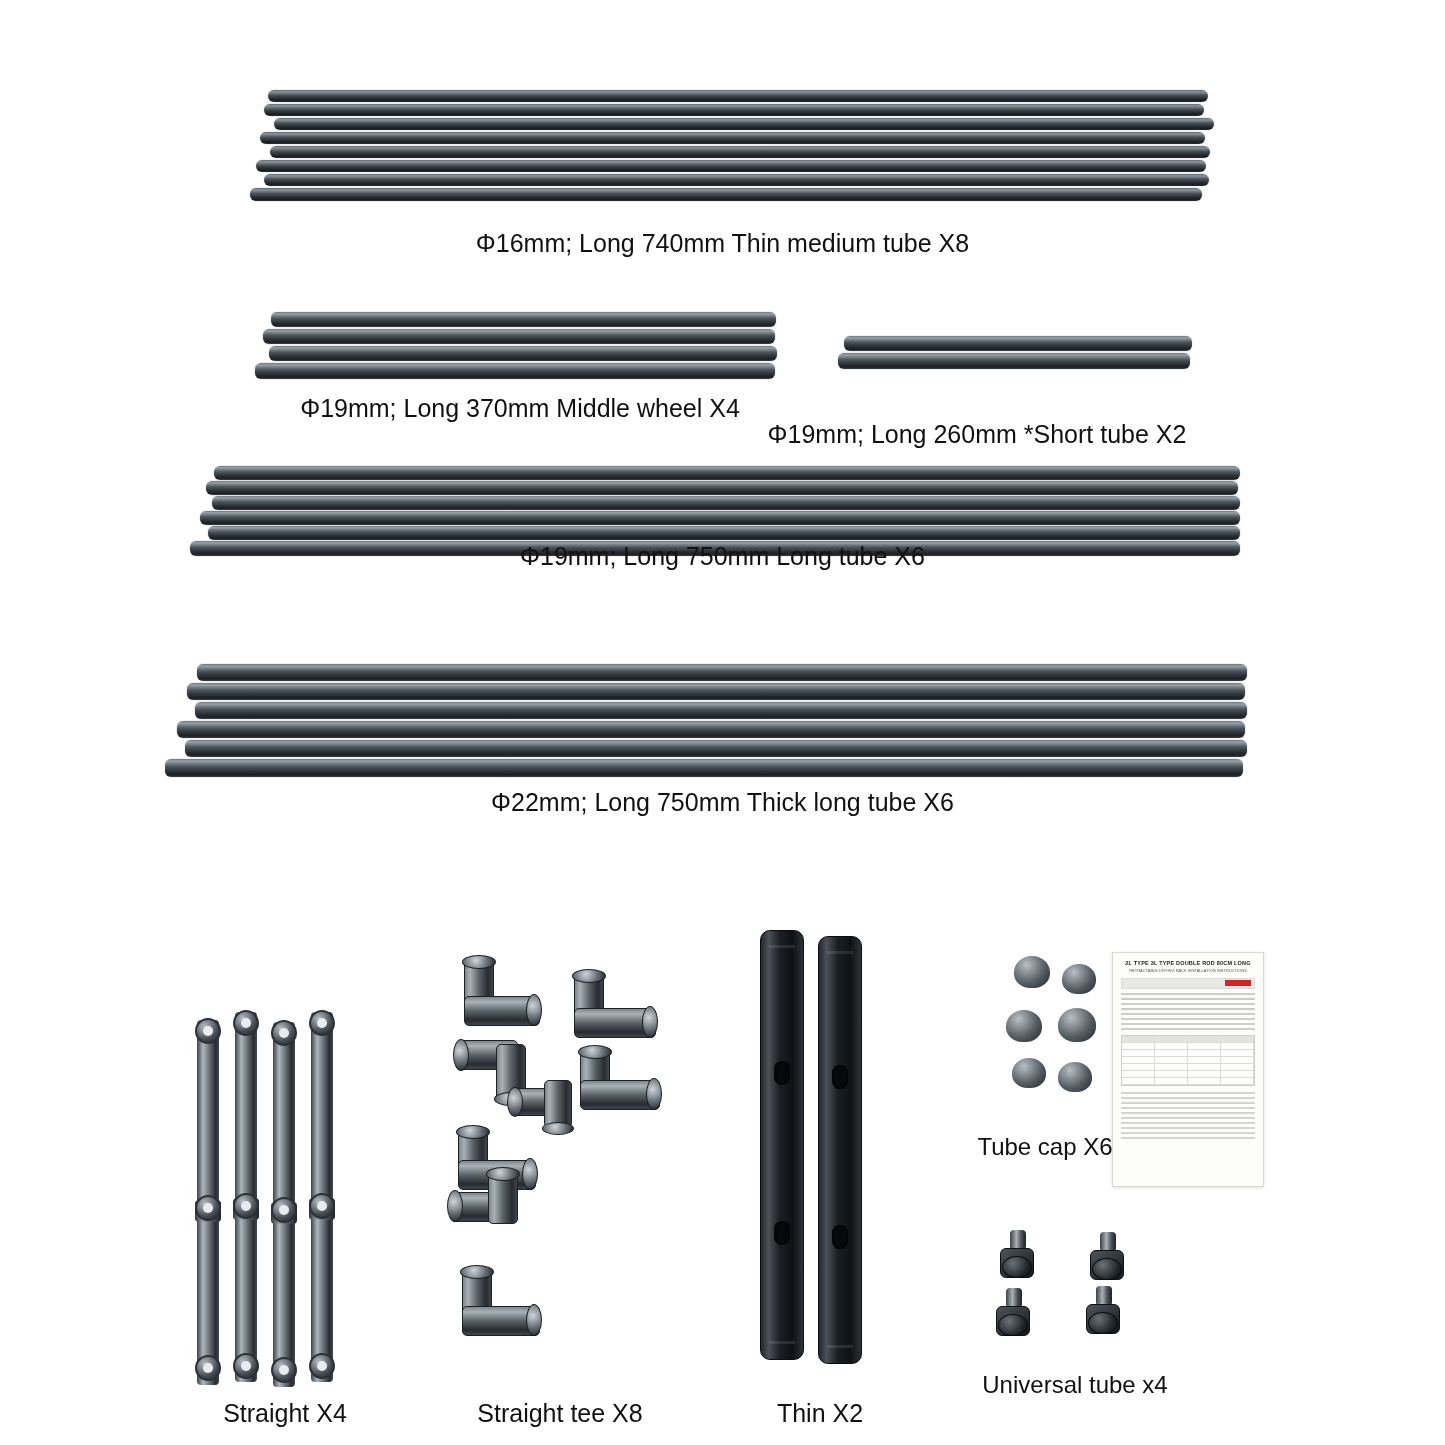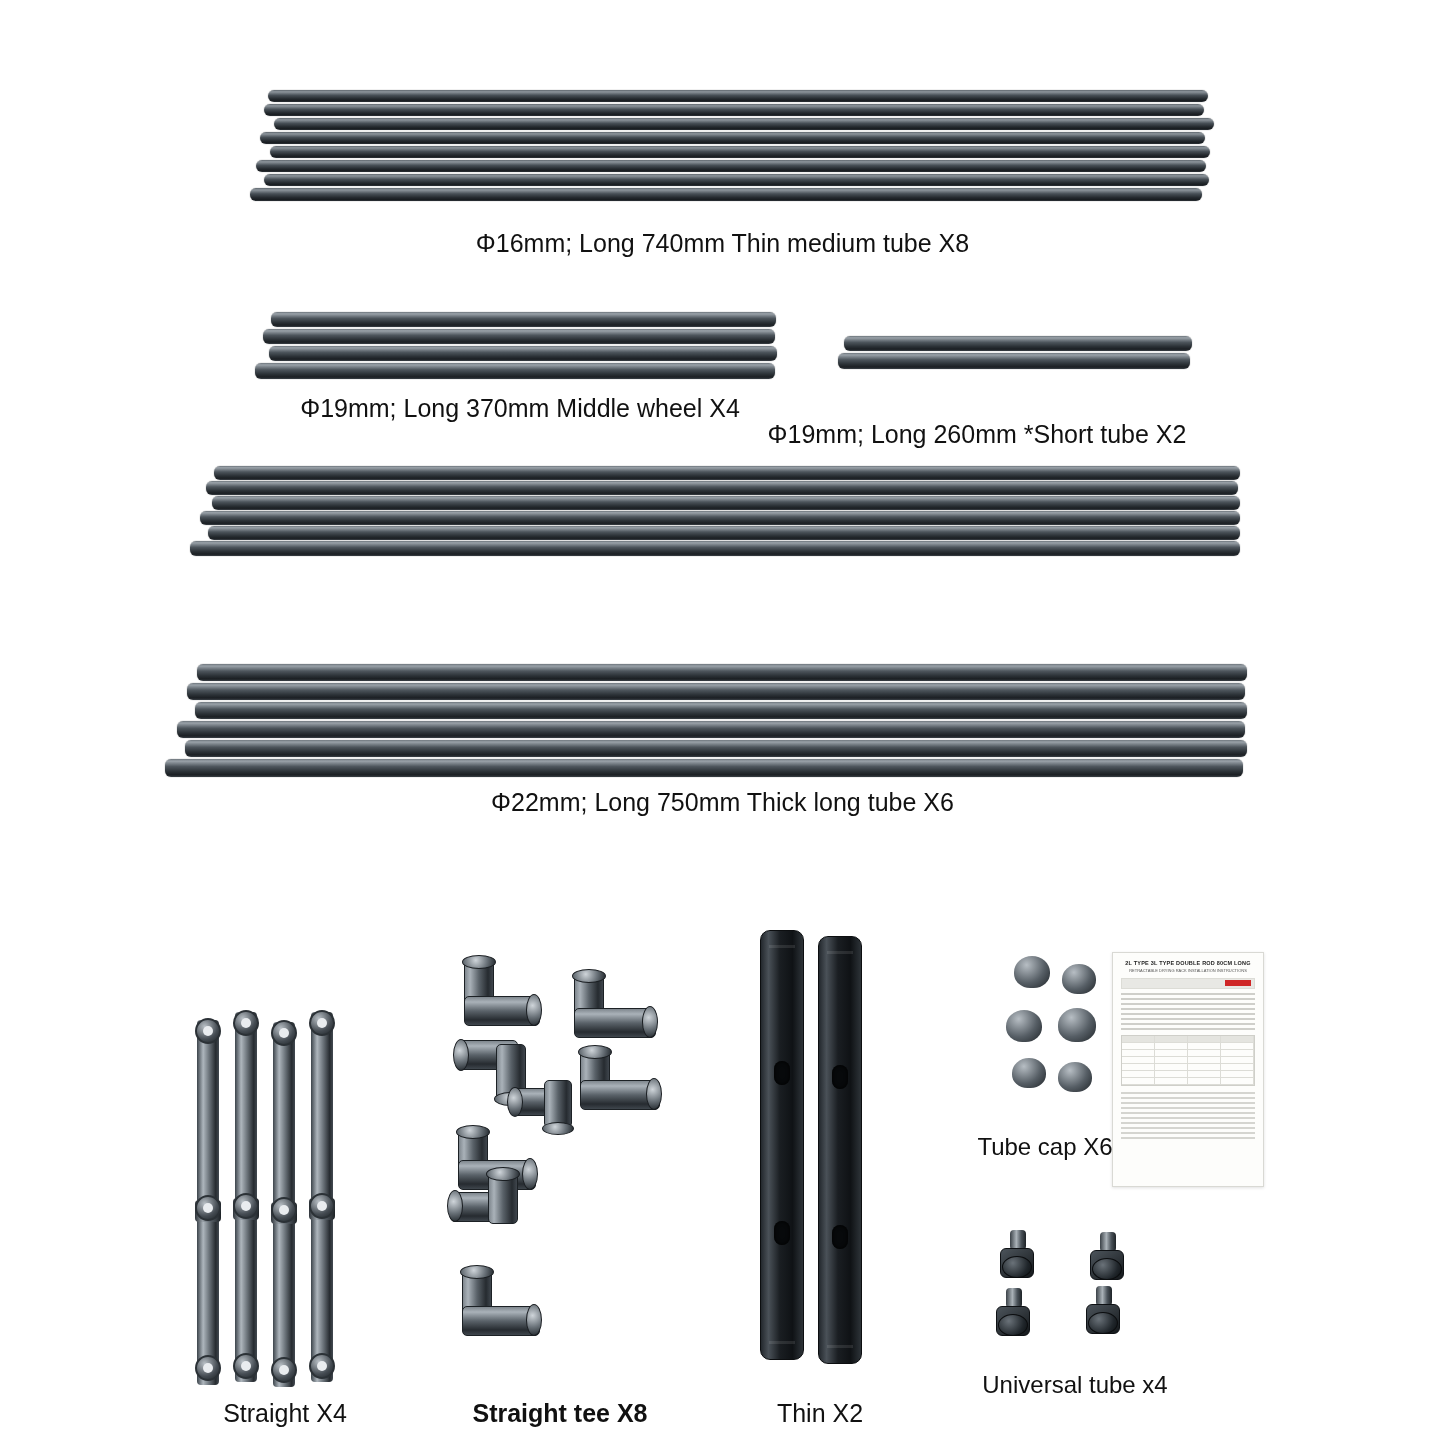--- a/index.html
+++ b/index.html
@@ -291,20 +291,21 @@
   <div class="caption" style="left:717px; top:393px; width:520px;margin-top:26px;">Φ19mm; Long 260mm *Short tube X2</div>
 
   <div class="bundle" style="left:190px; top:466px; width:1060px; height:90px;">
     <div class="tube" style="left:24px; top:0px;  width:1026px; height:14px;"></div>
     <div class="tube" style="left:16px; top:15px; width:1032px; height:14px;"></div>
     <div class="tube" style="left:22px; top:30px; width:1028px; height:14px;"></div>
     <div class="tube" style="left:10px; top:45px; width:1040px; height:14px;"></div>
     <div class="tube" style="left:18px; top:60px; width:1032px; height:14px;"></div>
     <div class="tube" style="left:0px;  top:75px; width:1050px; height:15px;"></div>
   </div>
+  <div class="caption" style="left:0px; top:540px; width:1445px; top:541px;">Φ19mm; Long 750mm Long tube X6</div>
 
   <div class="bundle" style="left:165px; top:664px; width:1100px; height:116px;">
     <div class="tube" style="left:32px; top:0px;  width:1050px; height:17px;"></div>
     <div class="tube" style="left:22px; top:19px; width:1058px; height:17px;"></div>
     <div class="tube" style="left:30px; top:38px; width:1052px; height:17px;"></div>
     <div class="tube" style="left:12px; top:57px; width:1068px; height:17px;"></div>
     <div class="tube" style="left:20px; top:76px; width:1062px; height:17px;"></div>
     <div class="tube" style="left:0px;  top:95px; width:1078px; height:18px;"></div>
   </div>
   <div class="caption" style="left:0px; top:787px; width:1445px;">Φ22mm; Long 750mm Thick long tube X6</div>
@@ -396,21 +397,21 @@
       <div class="mouth" style="left:70px; top:34px; width:16px; height:32px;"></div>
     </div>
 
     <div class="tee" style="left:60px; top:116px; width:95px; height:66px;">
       <div class="arm" style="left:0px; top:12px; width:58px; height:28px;"></div>
       <div class="arm v" style="left:34px; top:4px; width:28px; height:48px;"></div>
       <div class="mouth" style="left:-3px; top:11px; width:16px; height:30px;"></div>
       <div class="mouth" style="left:32px; top:46px; width:32px; height:13px;"></div>
     </div>
   </div>
-  <div class="caption" style="left:430px; top:1398px; width:260px;font-weight:bold;">Straight tee X8</div>
+  <div class="caption" style="left:430px; top:1398px; width:260px;">Straight tee X8</div>
 
   <div class="bundle" style="left:760px; top:930px; width:120px; height:430px;">
     <div class="base" style="left:0px; top:0px; width:44px; height:430px;">
       <div class="ridge" style="top:14px;"></div>
       <div class="ridge" style="top:410px;"></div>
       <div class="slot" style="top:130px;"></div>
       <div class="slot" style="top:290px;"></div>
     </div>
     <div class="base" style="left:58px; top:6px; width:44px; height:428px;">
       <div class="ridge" style="top:14px;"></div>

